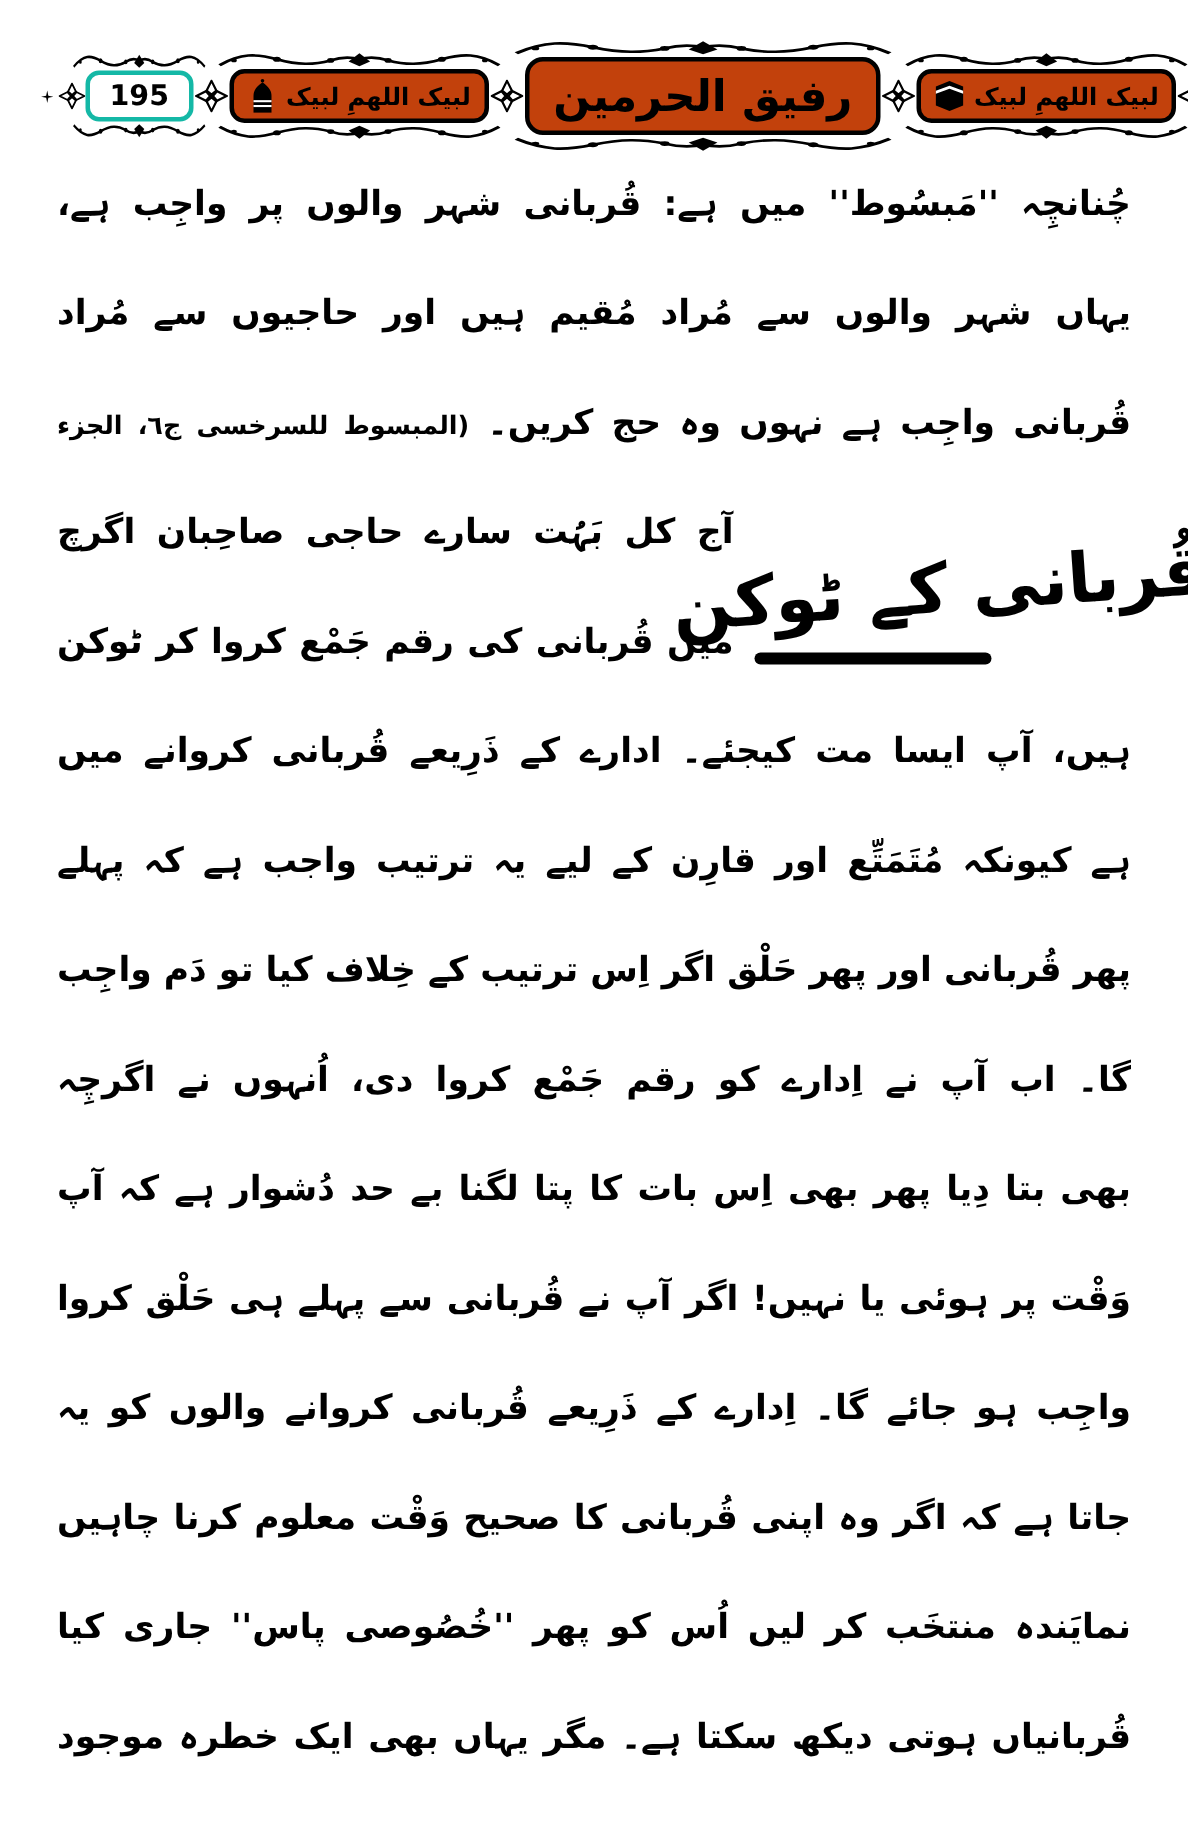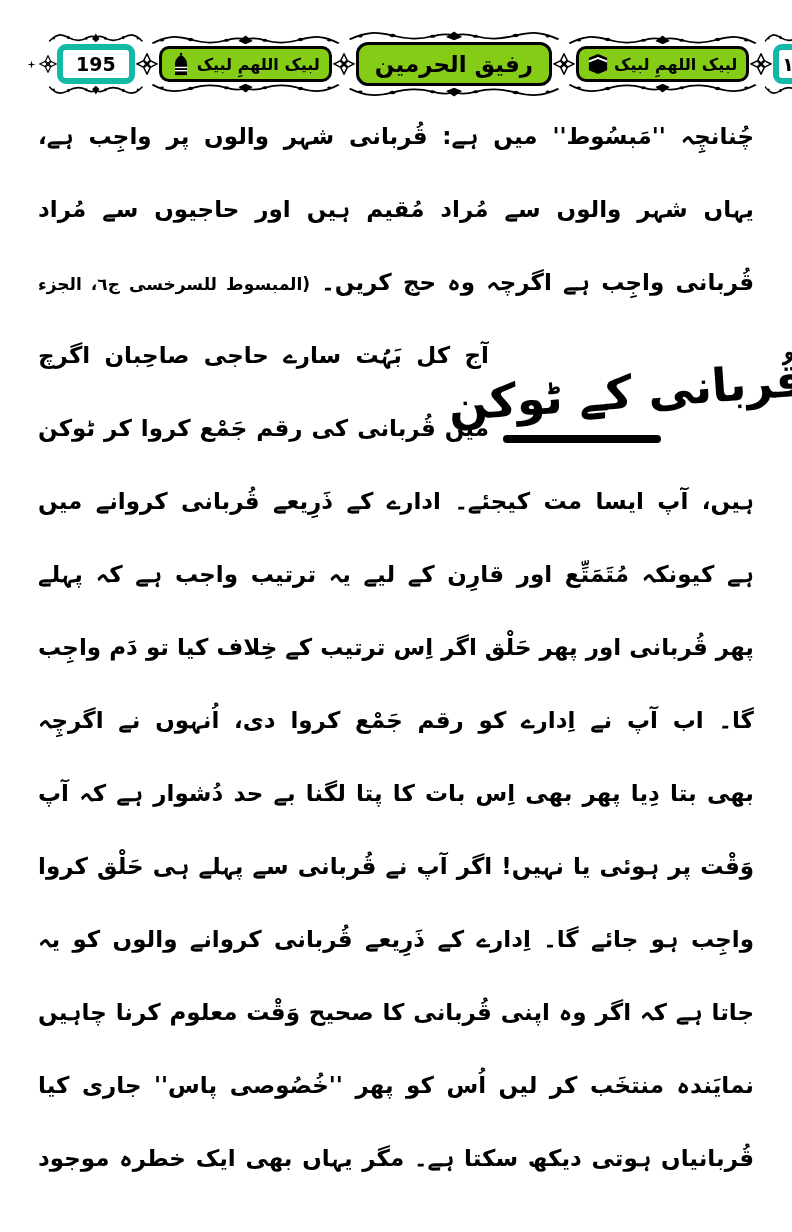--- a/index.html
+++ b/index.html
@@ -11,27 +11,27 @@
   }
   
   .header {
     position:absolute; top:28px; left:26px; right:26px; height:72px;
     display:flex; align-items:center; justify-content:space-between; direction:ltr;
   }
   .h-unit { display:flex; flex-direction:column; align-items:center; }
   .vine { width:calc(100% + 18px); height:11px; display:block; }
   .vine.flip { transform:scaleY(-1); }
   .cartouche {
-    border:3px solid #000; border-radius:10px; background:#84cc16;
+    border:3px solid #000; border-radius:10px; background:#c2410c;
     display:flex; align-items:center; gap:6px; padding:3px 9px;
     font-weight:bold; font-size:16px; white-space:nowrap; margin:1px 0;
   }
-  .cartouche.title-cart { font-size:23px; padding:6px 16px; border-radius:12px; }
+  .cartouche.title-cart { font-size:29px; padding:6px 16px; border-radius:12px; }
   .num-box {
-    border:6px solid #14b8a6; border-radius:9px; background:#fff;
+    border:3px solid #14b8a6; border-radius:9px; background:#fff;
     padding:3px 13px; font-size:19px; font-weight:bold; white-space:nowrap; margin:1px 0;
   }
   .num-box.arabic { letter-spacing:7px; padding:3px 10px 3px 3px; }
   .cart-icon { width:20px; height:24px; flex:none; }
   .sep-flower { width:22px; height:22px; flex:none; margin:0 1px; }
   .edge-group { display:flex; align-items:center; gap:2px; }
   .edge-flower { width:18px; height:18px; }
   .edge-sparkle { width:11px; height:11px; }
   
   .body-text { position:absolute; top:100px; left:38px; right:38px; direction:rtl; }
@@ -179,21 +179,21 @@
         </svg>
     </div>
 
   </div>
 
   <div class="body-text">
 
     <div class="t-line">چُنانچِہ ''مَبسُوط'' میں ہے: قُربانی شہر والوں پر واجِب ہے، حاجیوں کے علاوہ اور</div>
     <div class="t-line">یہاں شہر والوں سے مُراد مُقیم ہیں اور حاجیوں سے مُراد مسافِر ہیں، اہلِ مکّہ پر</div>
     <div class="t-line">
-      <span>قُربانی واجِب ہے اگرچہ وہ حج کریں۔</span>
+      <span>قُربانی واجِب ہے نہوں وہ حج کریں۔</span>
       <span class="ref">(المبسوط للسرخسی ج٦، الجزء الثانی عشر ص٢٤)</span>
     </div>
 
     <div class="heading-float">
       <span class="heading-swash"></span>
       <span class="heading-text">قُربانی کے ٹوکن</span>
     </div>
 
     <div class="t-line">آج کل بَہُت سارے حاجی صاحِبان اگرچ</div>
     <div class="t-line">میں قُربانی کی رقم جَمْع کروا کر ٹوکن حاصِل کرتے</div>

